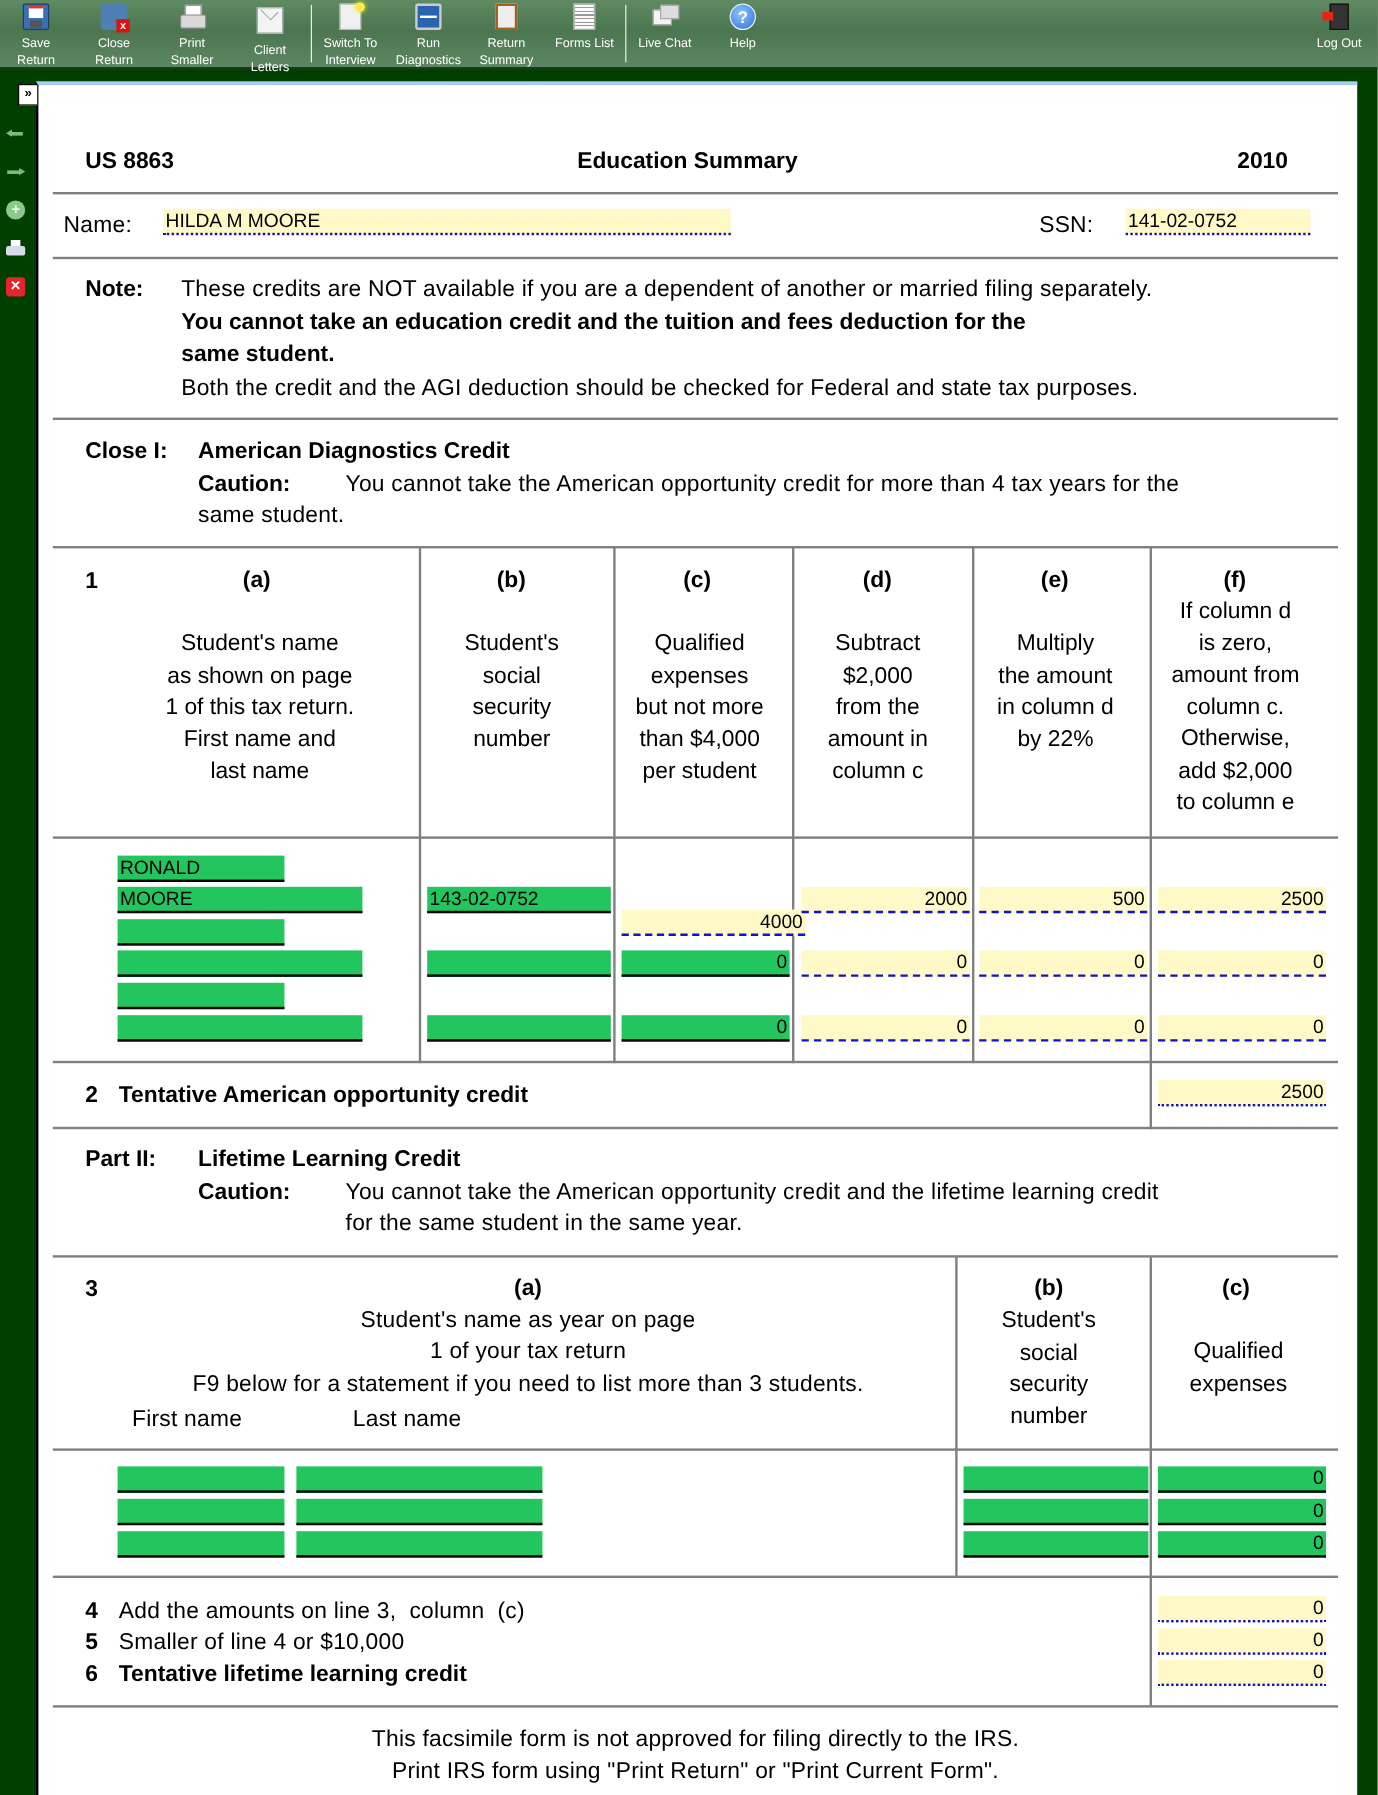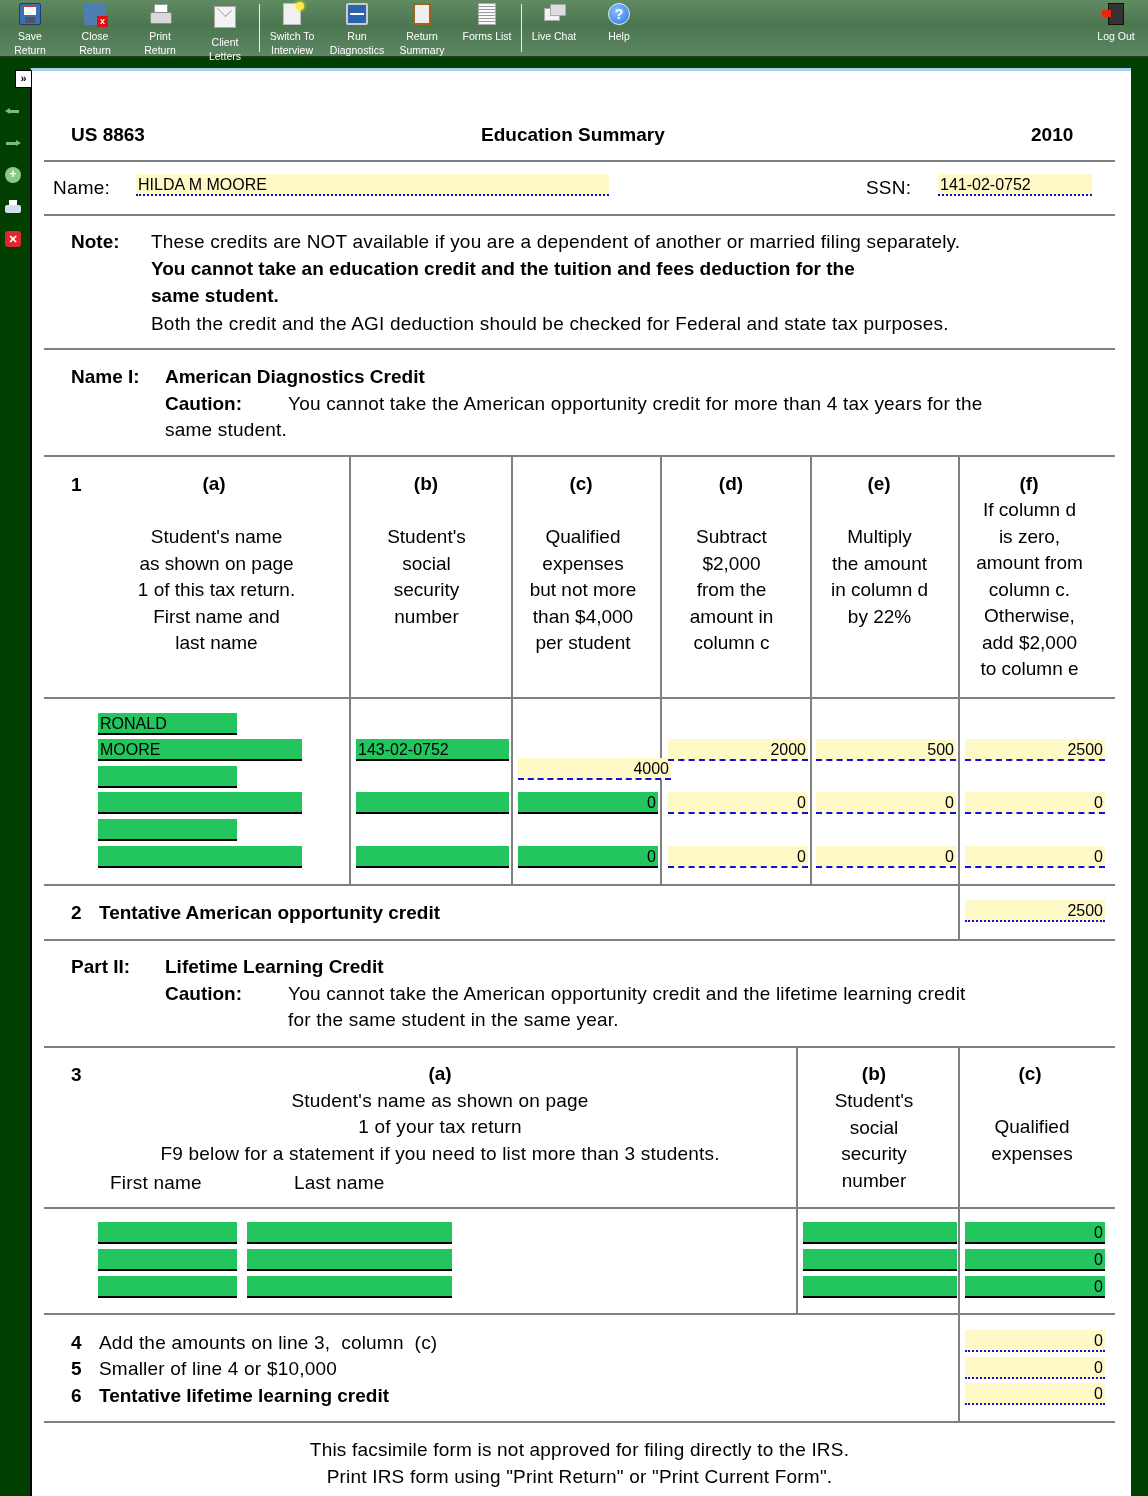--- a/index.html
+++ b/index.html
@@ -81,21 +81,21 @@
 Return</div>
   </div>
   <div class="tb-btn" style="left:63px">
     <div class="ic ic-close"></div>
     <div style="white-space:pre-line">Close
 Return</div>
   </div>
   <div class="tb-btn" style="left:128px">
     <div class="ic ic-print"></div>
     <div style="white-space:pre-line">Print
-Return</div>
+Smaller</div>
   </div>
   <div class="tb-btn" style="left:193px">
     <div class="ic ic-letter"></div>
     <div style="white-space:pre-line">Client
 Letters</div>
   </div>
   <div class="tb-sep" style="left:259px"></div>
   <div class="tb-btn" style="left:260px">
     <div class="ic ic-switch"></div>
     <div style="white-space:pre-line">Switch To
@@ -155,21 +155,21 @@
   <div class="field yel dot" style="left:894px;top:174px;width:154px">141-02-0752</div>
   <div class="hr" style="top:214px"></div>
 
   <div class="abs b" style="left:27px;top:231px">Note:</div>
   <div class="abs ls" style="left:107px;top:231px">These credits are NOT available if you are a dependent of another or married filing separately.</div>
   <div class="abs b" style="left:107px;top:258px">You cannot take an education credit and the tuition and fees deduction for the</div>
   <div class="abs b" style="left:107px;top:285px">same student.</div>
   <div class="abs ls" style="left:107px;top:313px">Both the credit and the AGI deduction should be checked for Federal and state tax purposes.</div>
   <div class="hr" style="top:348px"></div>
 
-  <div class="abs b" style="left:27px;top:366px">Name I:</div>
+  <div class="abs b" style="left:27px;top:366px">Close I:</div>
   <div class="abs b" style="left:121px;top:366px">American Diagnostics Credit</div>
   <div class="abs b" style="left:121px;top:393px">Caution:</div>
   <div class="abs ls" style="left:244px;top:393px">You cannot take the American opportunity credit for more than 4 tax years for the</div>
   <div class="abs ls" style="left:121px;top:419px">same student.</div>
   <div class="hr" style="top:455px"></div>
 
   <div class="vr" style="left:305px;top:456px;height:430px"></div>
   <div class="vr" style="left:467px;top:456px;height:430px"></div>
   <div class="vr" style="left:616px;top:456px;height:430px"></div>
   <div class="vr" style="left:766px;top:456px;height:430px"></div>
@@ -252,21 +252,21 @@
   <div class="abs b" style="left:121px;top:983px">Caution:</div>
   <div class="abs ls" style="left:244px;top:983px">You cannot take the American opportunity credit and the lifetime learning credit</div>
   <div class="abs ls" style="left:244px;top:1009px">for the same student in the same year.</div>
   <div class="hr" style="top:1046px"></div>
 
   <div class="vr" style="left:752px;top:1047px;height:267px"></div>
   <div class="vr" style="left:914px;top:1047px;height:375px"></div>
 
   <div class="abs b" style="left:27px;top:1064px">3</div>
   <div class="colhead b" style="left:356px;top:1061px;width:80px">(a)</div>
-  <div class="colhead ls" style="left:60px;top:1088px;width:672px">Student's name as shown on page</div>
+  <div class="colhead ls" style="left:60px;top:1088px;width:672px">Student's name as year on page</div>
   <div class="colhead ls" style="left:60px;top:1114px;width:672px">1 of your tax return</div>
   <div class="colhead ls" style="left:60px;top:1141px;width:672px">F9 below for a statement if you need to list more than 3 students.</div>
   <div class="abs ls" style="left:66px;top:1172px">First name</div>
   <div class="abs ls" style="left:250px;top:1172px">Last name</div>
   <div class="colhead b" style="left:790px;top:1061px;width:80px">(b)</div>
   <div class="colhead" style="left:760px;top:1088px;width:140px">Student's
 social
 security
 number</div>
   <div class="colhead b" style="left:946px;top:1061px;width:80px">(c)</div>

